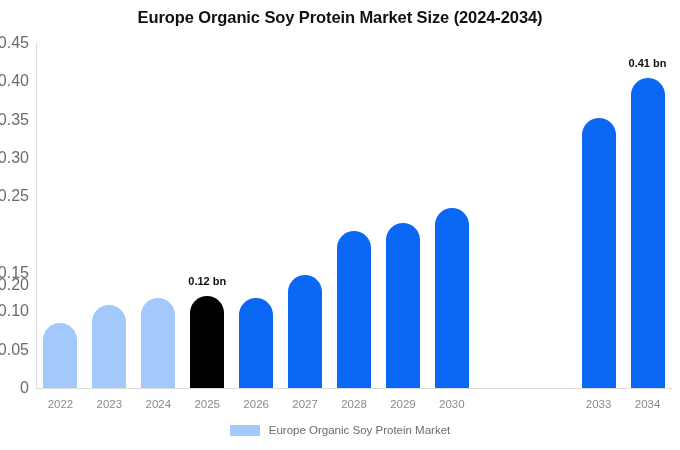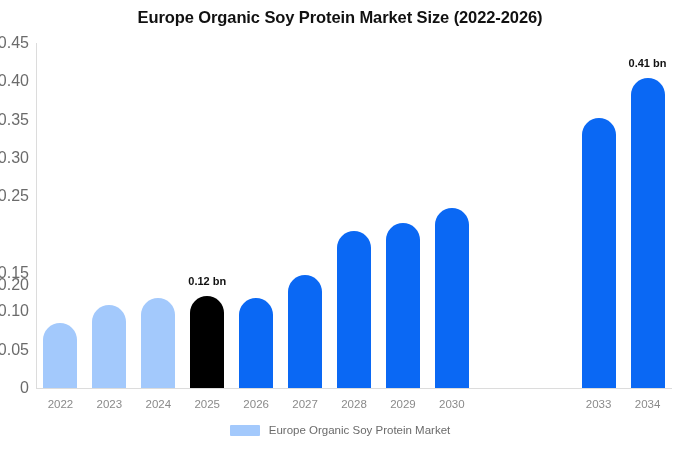--- a/index.html
+++ b/index.html
@@ -133,21 +133,21 @@
   .legend-label {
     font-size: 11.5px;
     color: #6b6b6b;
   }
 </style>
 </head>
 <body>
 
 <div id="chart-root">
 
-  <div class="chart-title">Europe Organic Soy Protein Market Size (2022-2026)</div>
+  <div class="chart-title">Europe Organic Soy Protein Market Size (2024-2034)</div>
 
   <div class="plot-area">
     <div class="axis-line-y"></div>
     <div class="axis-line-x"></div>
 
     <div id="ytick-layer">
         <span class="ytick" style="top: 0px;">0.45</span>
         <span class="ytick" style="top: 38.3333px;">0.40</span>
         <span class="ytick" style="top: 76.6667px;">0.35</span>
         <span class="ytick" style="top: 115px;">0.30</span>

